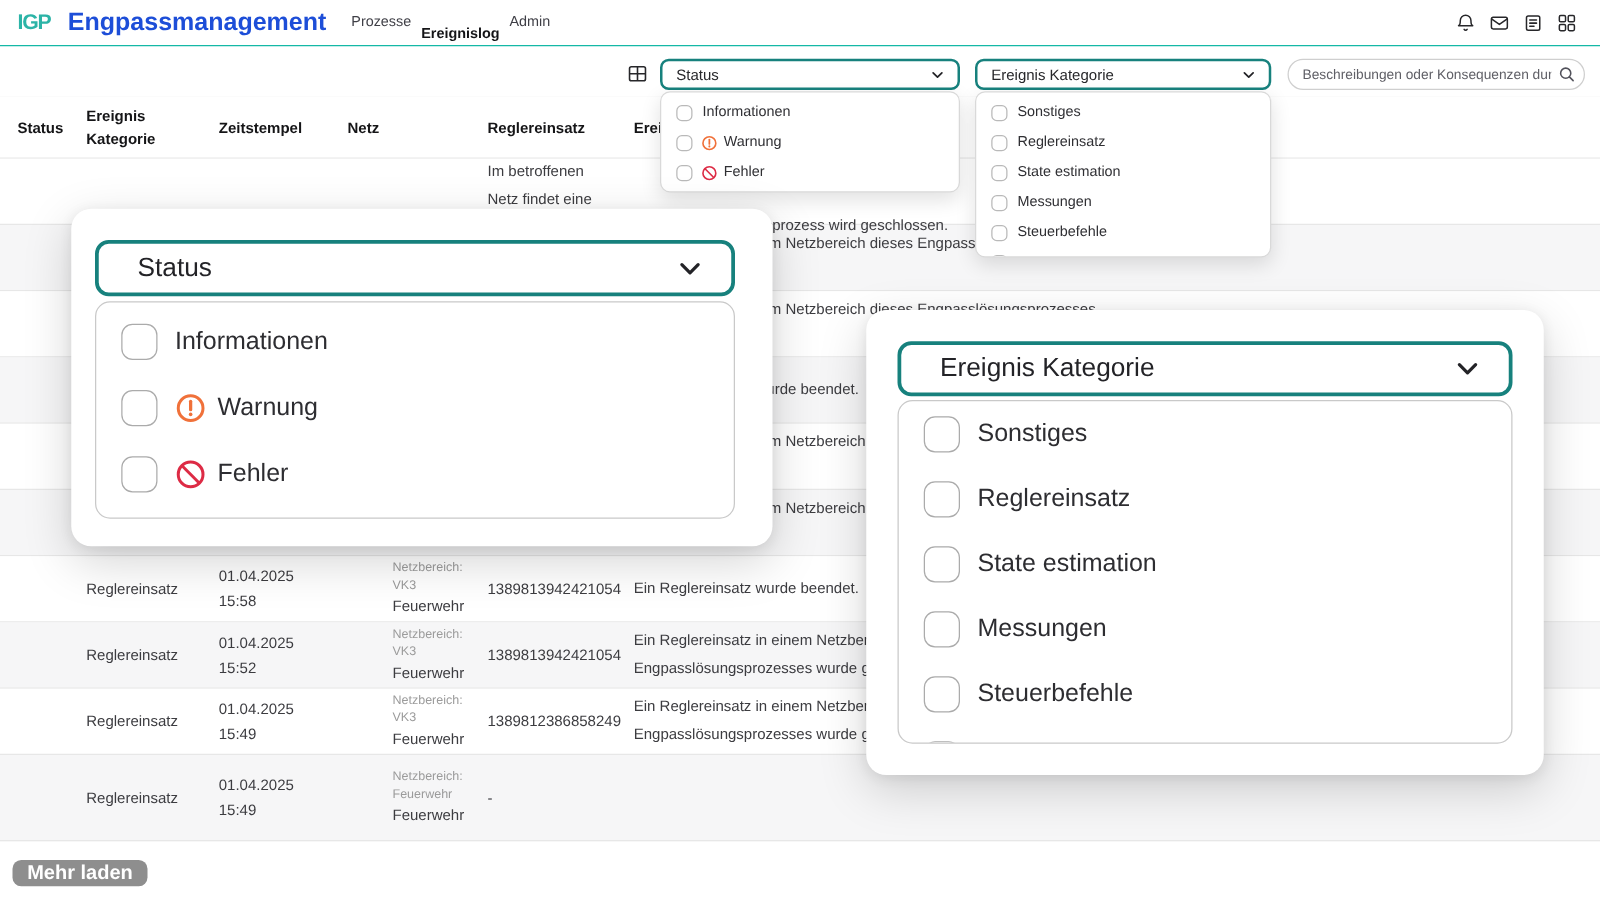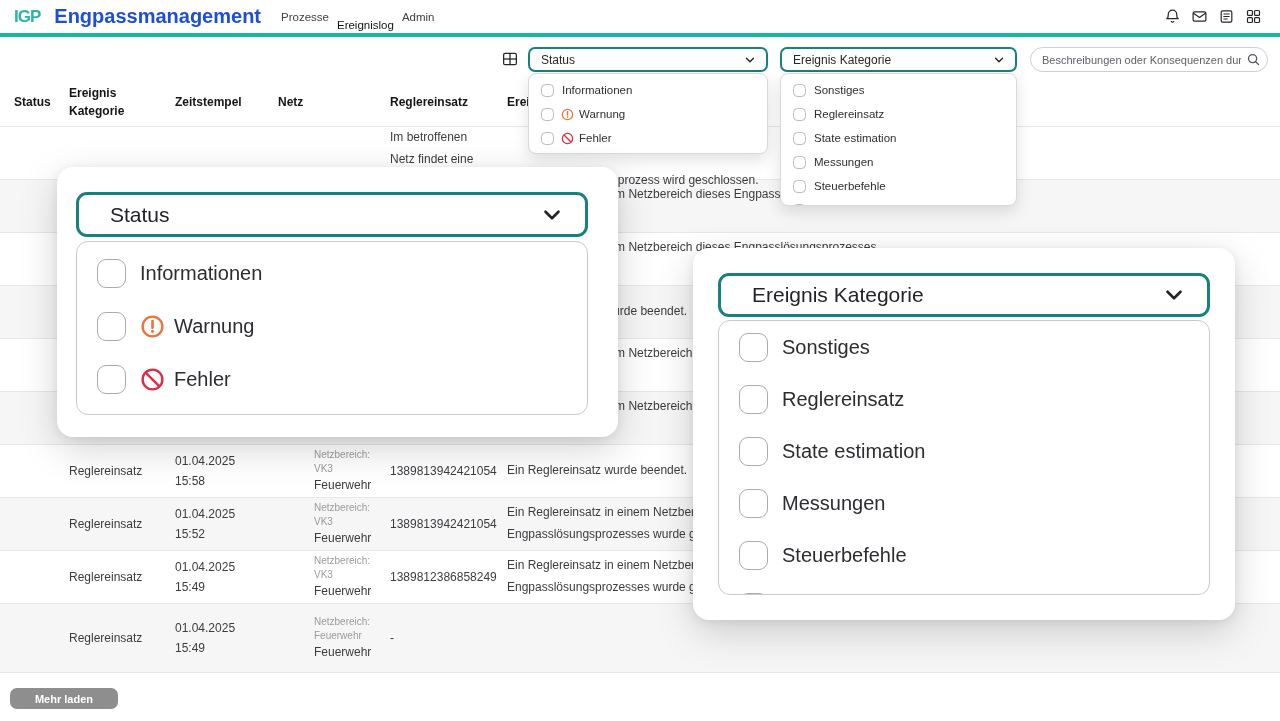--- a/index.html
+++ b/index.html
@@ -1,26 +1,26 @@
 <!DOCTYPE html>
 <html><head>
 <meta charset="utf-8">
 <style>
   html,body{margin:0;padding:0;background:#fff;}
   #app{position:relative;width:1280px;height:721px;background:#fff;overflow:hidden;
        font-family:"Liberation Sans",sans-serif;-webkit-font-smoothing:antialiased;}
 
   
   .topbar{position:absolute;top:0;left:0;right:0;height:37px;display:flex;align-items:center;
-          padding:0 18px 0 14px;border-bottom:4px solid #14b8a6;background:#fff;box-sizing:border-box;z-index:5;}
+          padding:0 18px 0 14px;border-bottom:1px solid #14b8a6;background:#fff;box-sizing:border-box;z-index:5;}
   .logo{font-weight:800;font-size:17px;color:#2cb4a7;letter-spacing:-1px;margin-right:14px;cursor:pointer;}
   .apptitle{font-weight:700;font-size:20px;color:#1d4ed8;margin-right:20px;}
   .nav{display:flex;gap:8px;align-items:center;}
   .navitem{font-size:11.5px;color:#3f3f46;cursor:pointer;}
-  .navitem.active{font-weight:400;color:#141417;margin-top:17px;}
+  .navitem.active{font-weight:700;color:#141417;margin-top:17px;}
   .topicons{margin-left:auto;display:flex;gap:9px;align-items:center;}
   .icnbtn{width:18px;height:18px;display:flex;align-items:center;justify-content:center;cursor:pointer;}
   .icnbtn svg{width:17px;height:17px;}
 
   
   .filterline{position:absolute;top:77px;left:0;right:0;height:1px;background:#e9e9e9;}
   .tblicon{position:absolute;left:501px;top:50px;width:18px;height:18px;cursor:pointer;}
   .dd{position:absolute;border:2px solid #17817d;border-radius:7px;background:#fff;display:flex;
       align-items:center;justify-content:space-between;padding:0 9px 0 11px;box-sizing:border-box;cursor:pointer;z-index:6;}
   .dd-status{left:528px;top:47px;width:240px;height:25px;}
@@ -75,21 +75,21 @@
   .card-kat .bigpanel{left:25px;top:72px;width:492px;height:275px;}
   .bopt{height:53px;display:flex;align-items:center;padding:0 20px;gap:14px;cursor:pointer;}
   .card-kat .bopt{height:52px;}
   .cb-b{width:29px;height:29px;border:1.5px solid #ababab;border-radius:9px;box-sizing:border-box;
         background:#fff;flex:none;cursor:pointer;}
   .oicon-b{width:25px;height:25px;flex:none;margin-right:-5px;}
   .blabel{font-size:20px;color:#2d2d31;}
 
   
   .loadmore{position:absolute;left:10px;top:688px;width:108px;height:21px;background:#8e8e8e;border:none;
-            border-radius:7px;color:#fff;font-weight:700;font-size:11px;display:flex;align-items:center;
+            border-radius:7px;color:#fff;font-weight:700;font-size:16px;display:flex;align-items:center;
             justify-content:center;cursor:pointer;font-family:"Liberation Sans",sans-serif;z-index:5;}
 </style>
 </head>
 <body>
 
 <div id="app">
 
   <div class="topbar">
     <span class="logo">IGP</span>
     <span class="apptitle">Engpassmanagement</span>

